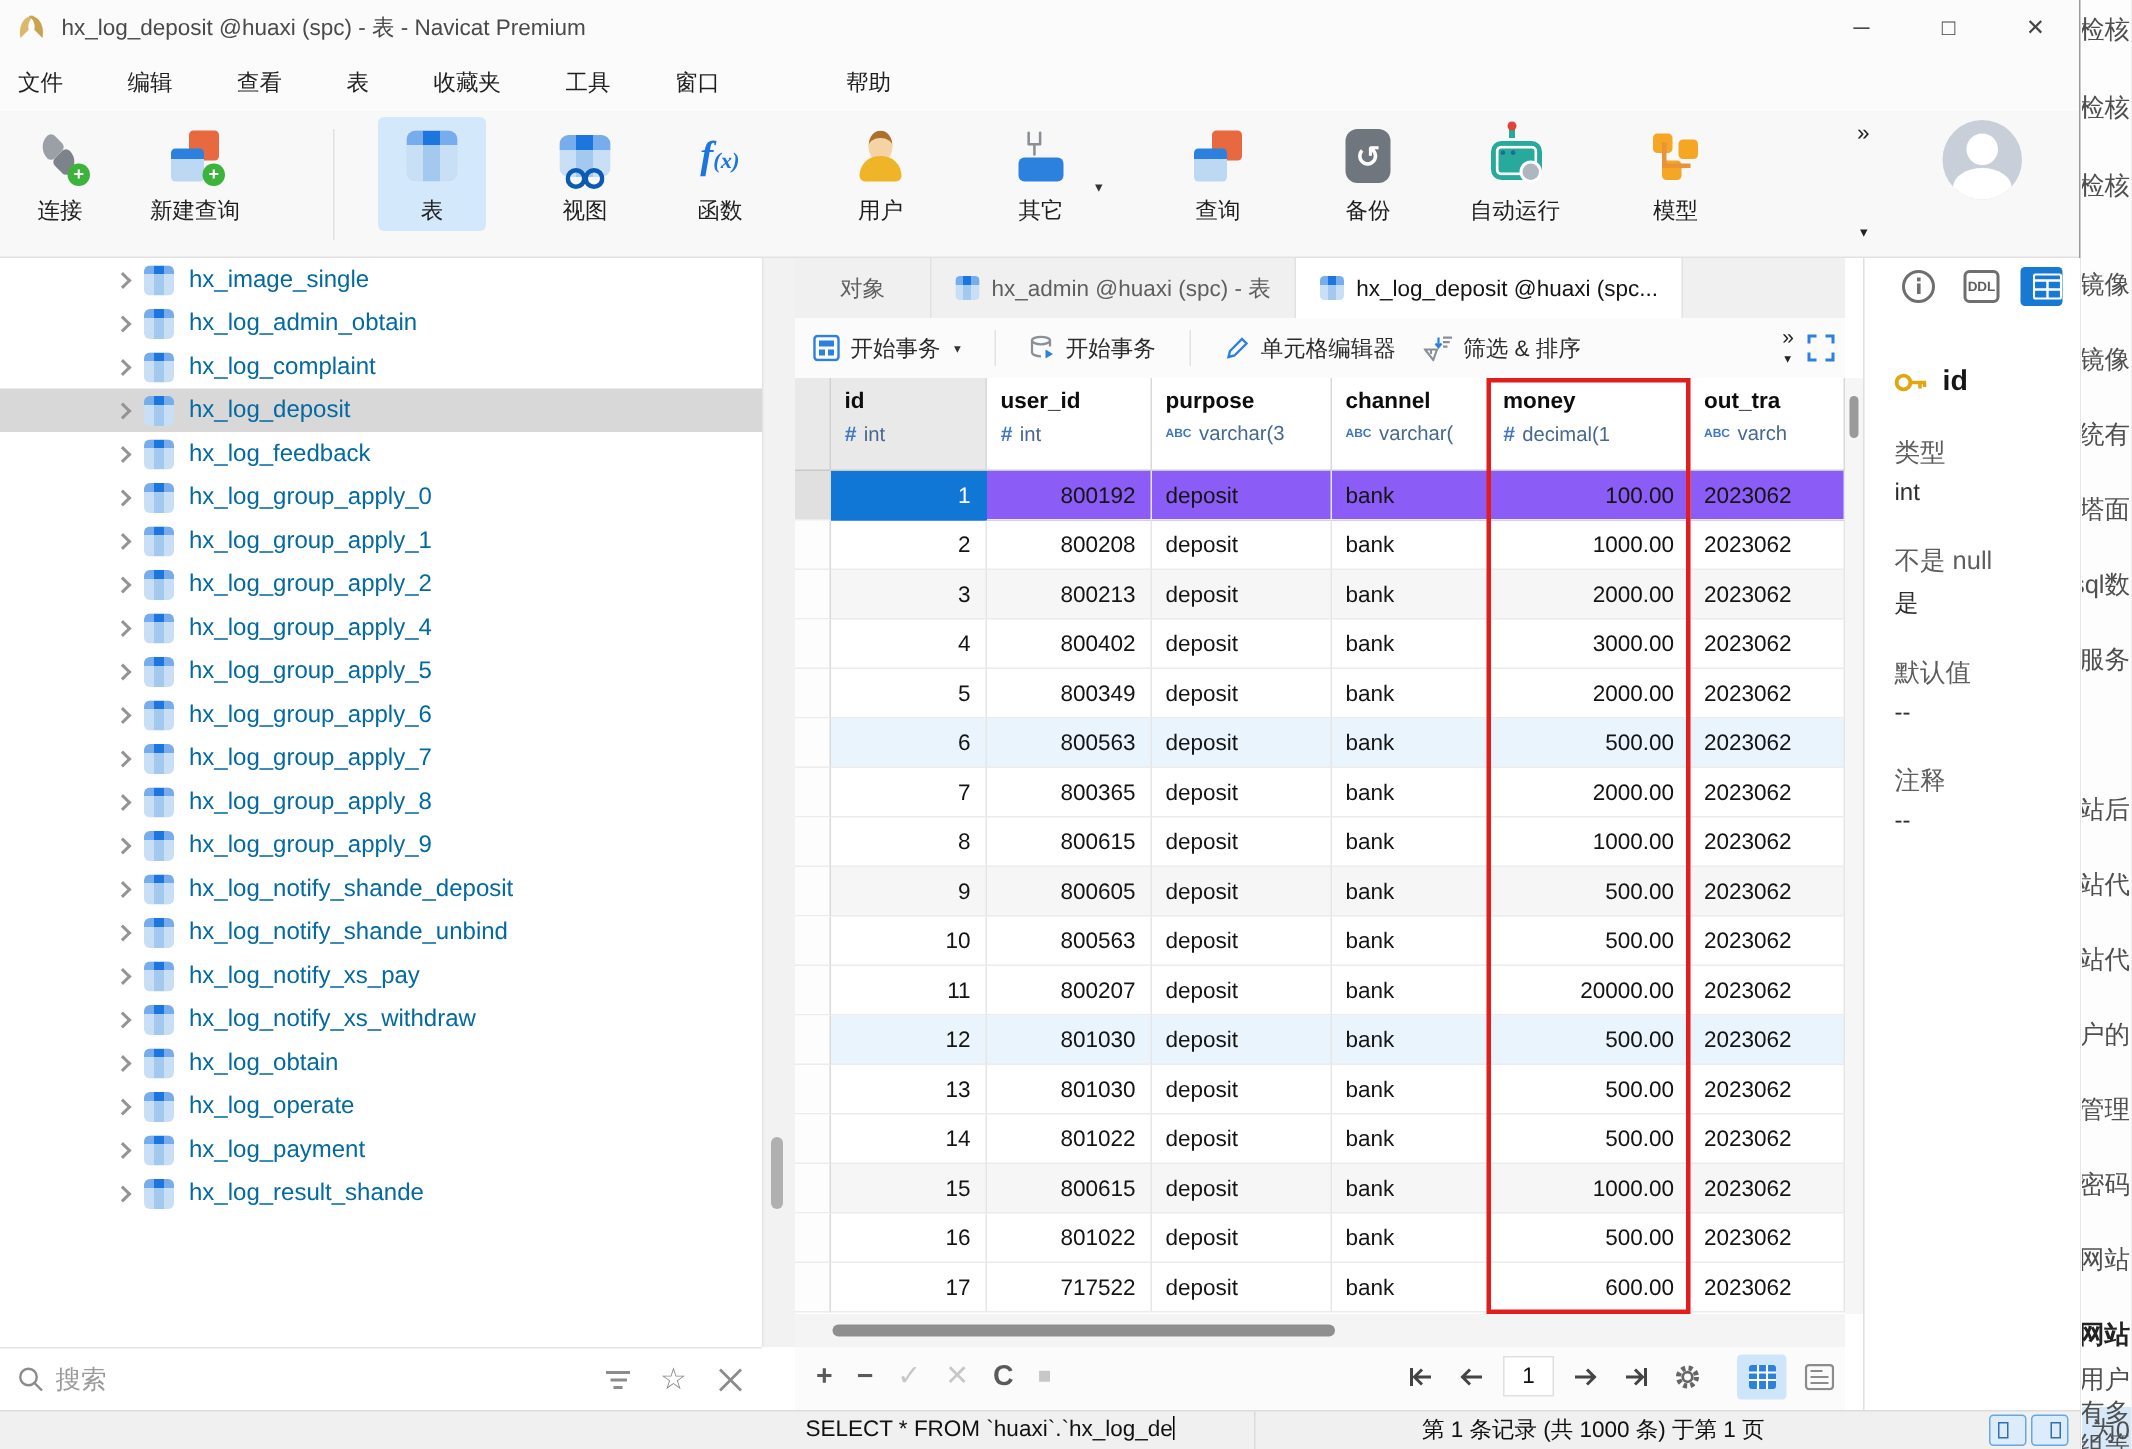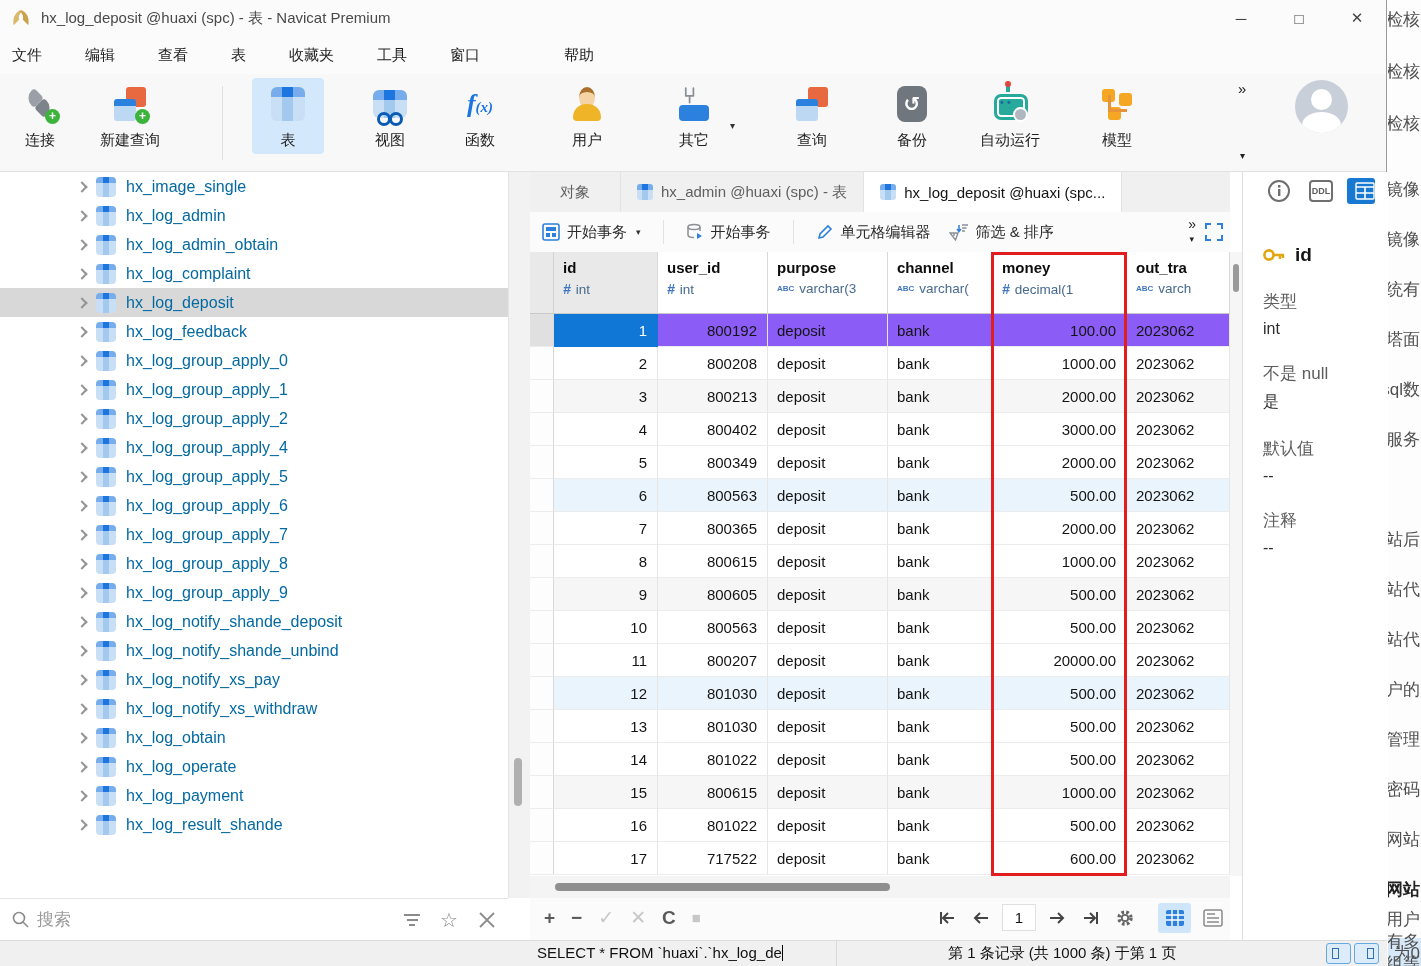--- a/index.html
+++ b/index.html
@@ -268,25 +268,20 @@
 
     <div class="sidebar">
         <div class="tree-row">
           <span class="chev"></span>
           <span class="tico"></span>
           <span>hx_image_single</span>
         </div>
         <div class="tree-row">
           <span class="chev"></span>
           <span class="tico"></span>
-          <span>hx_log_admin</span>
-        </div>
-        <div class="tree-row">
-          <span class="chev"></span>
-          <span class="tico"></span>
           <span>hx_log_admin_obtain</span>
         </div>
         <div class="tree-row">
           <span class="chev"></span>
           <span class="tico"></span>
           <span>hx_log_complaint</span>
         </div>
         <div class="tree-row selected">
           <span class="chev"></span>
           <span class="tico"></span>

